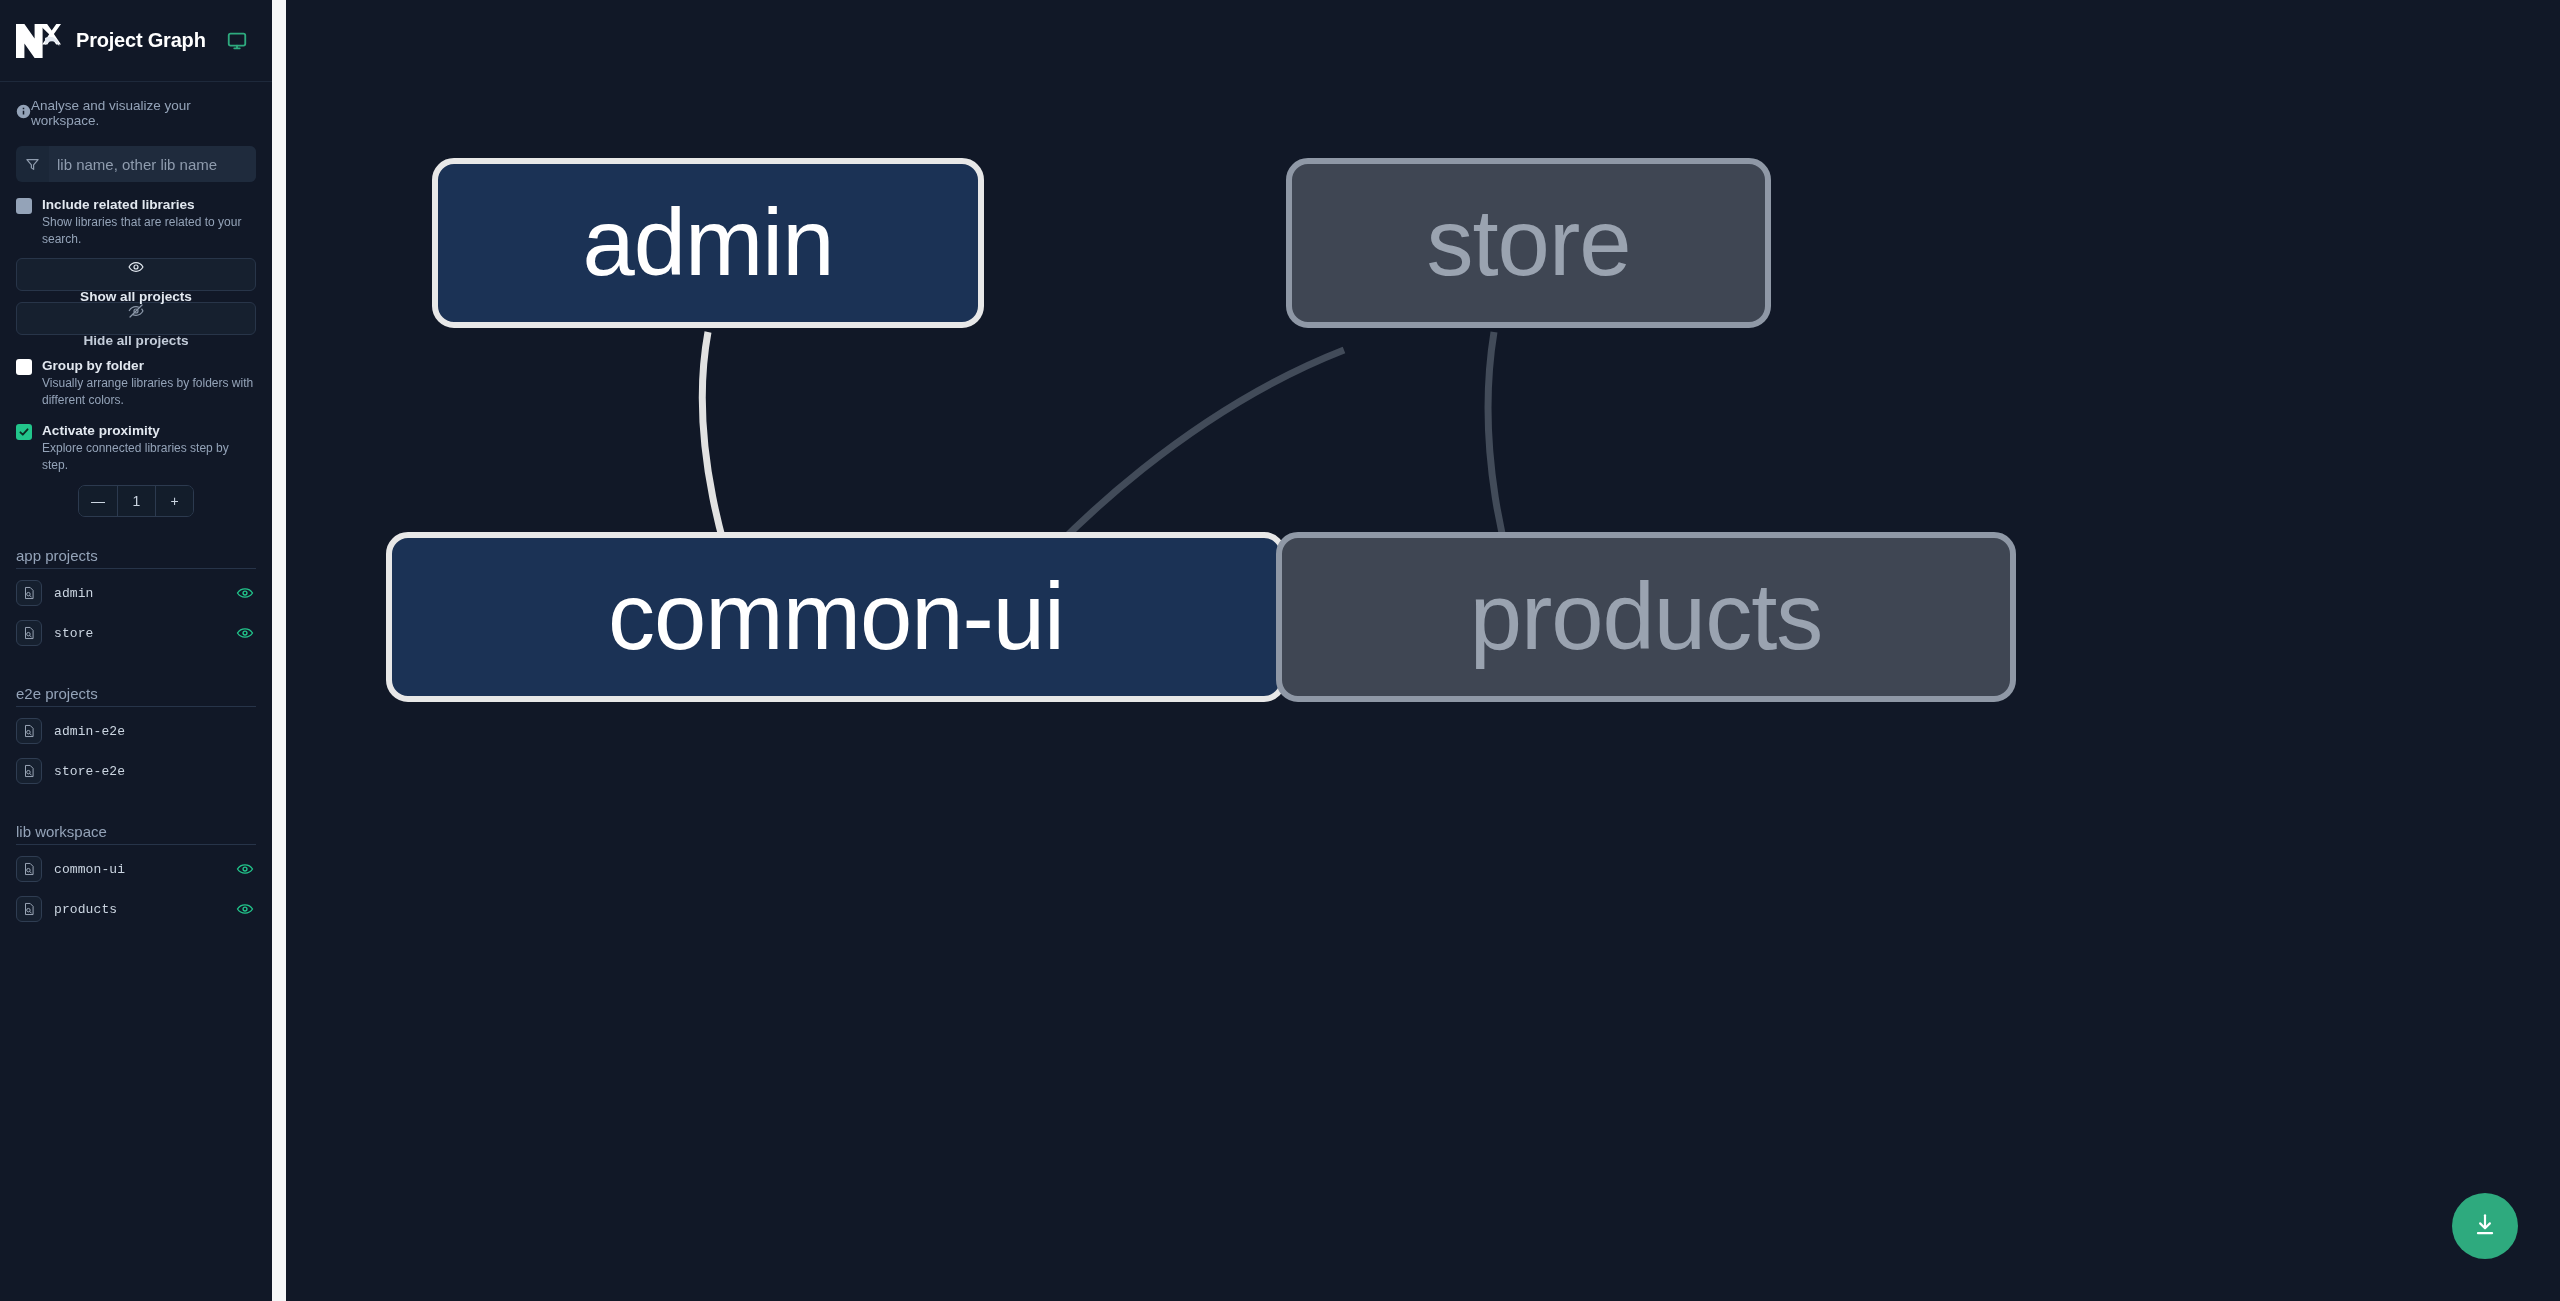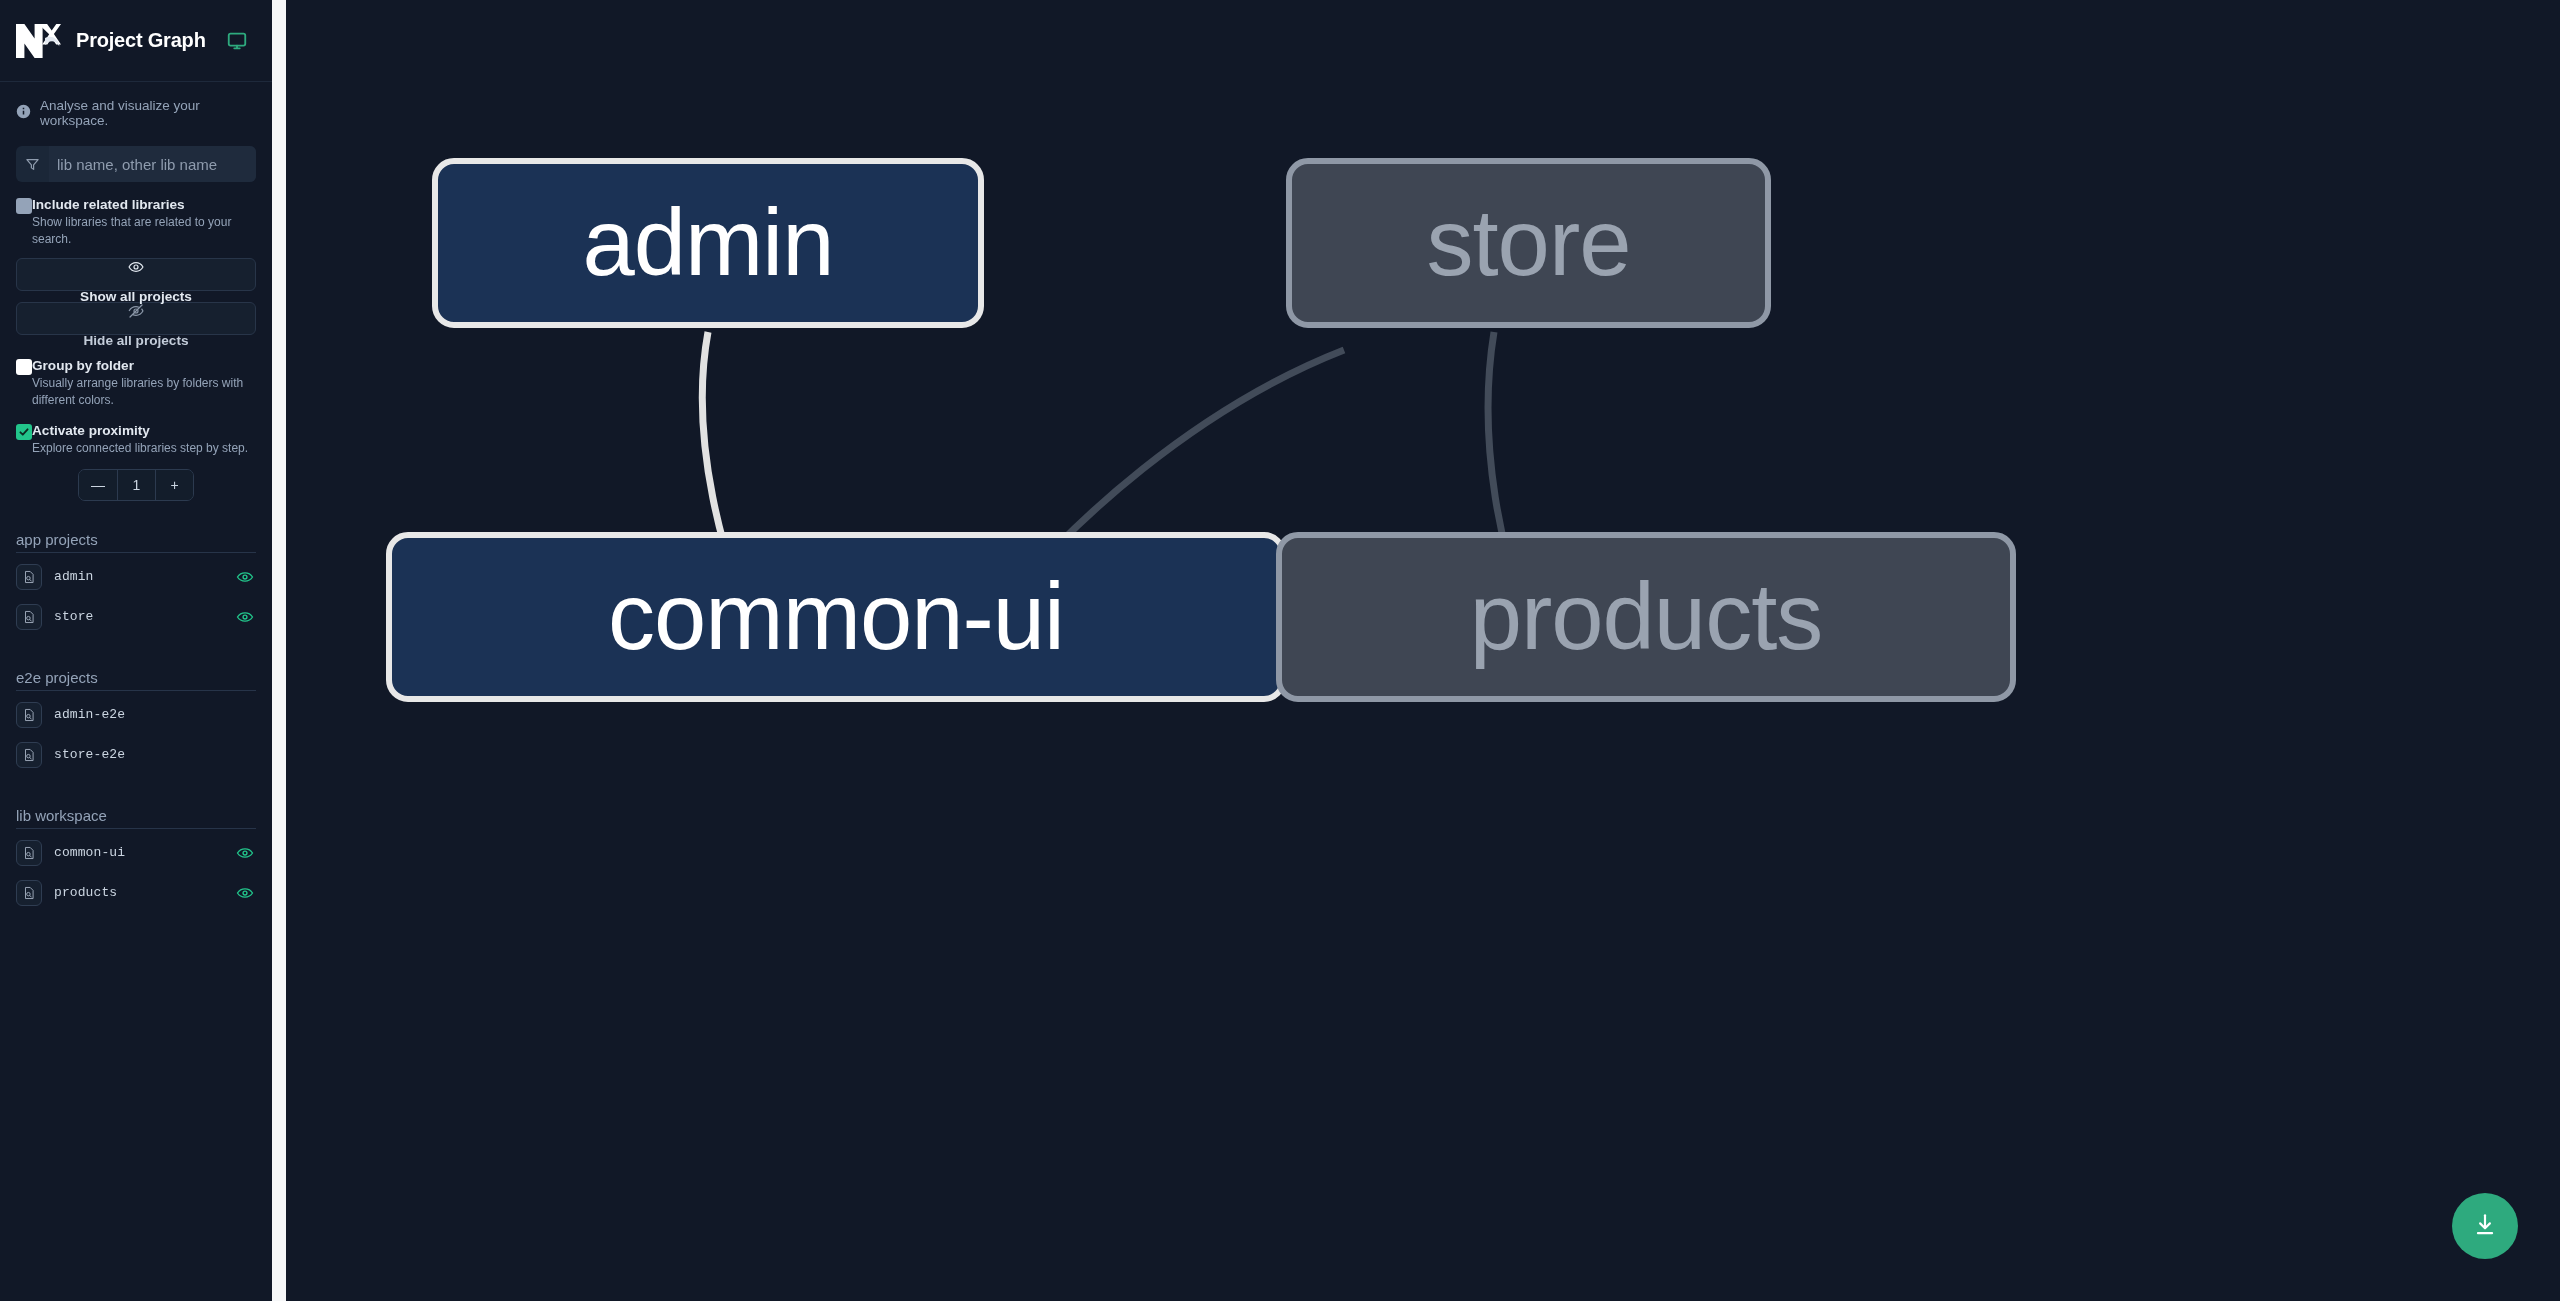--- a/index.html
+++ b/index.html
@@ -45,21 +45,20 @@
     font-size: 20px;
     font-weight: 700;
     letter-spacing: -0.2px;
     white-space: nowrap;
   }
   .monitor-icon { margin-left: 6px; width: 22px; height: 22px; display:block; }
 
   .sb-tagline {
     display: flex;
     align-items: center;
-    gap: 9px;
     padding: 16px 16px 10px 16px;
     color: #94a3b8;
     font-size: 13.5px;
   }
   .info-icon { width: 15px; height: 15px; flex: 0 0 15px; }
 
   .sb-body { padding: 0 16px; }
 
   .search-row {
     display: flex;
@@ -83,20 +82,21 @@
     outline: none;
     color: #cbd5e1;
     font-size: 15px;
     font-family: "Liberation Sans", sans-serif;
     padding: 0 8px;
   }
   .search-input::placeholder { color: #8f9cae; }
 
   .check-row {
     display: flex;
+    gap: 10px;
     margin-top: 14px;
     align-items: flex-start;
   }
   .cb {
     width: 16px; height: 16px; flex: 0 0 16px;
     border-radius: 3px;
     margin-top: 2px;
   }
   .cb.grey { background: #94a3b8; }
   .cb.white { background: #ffffff; }

